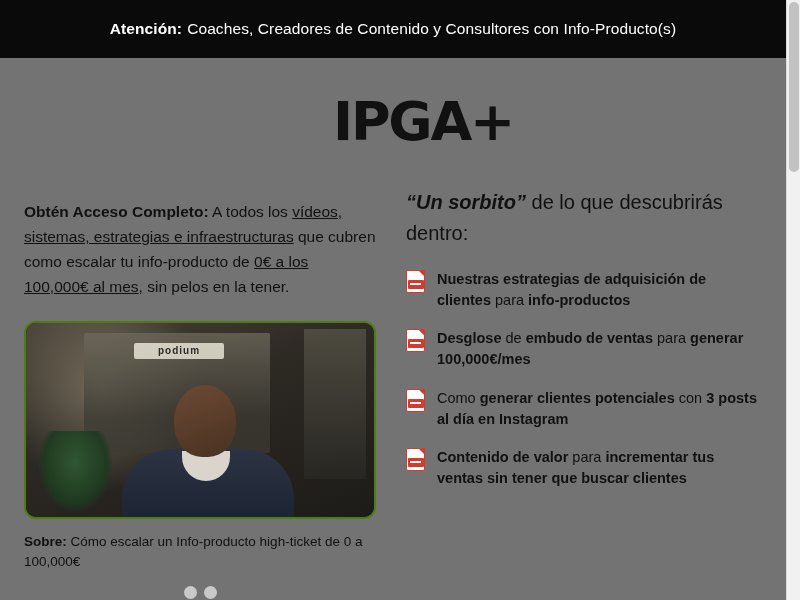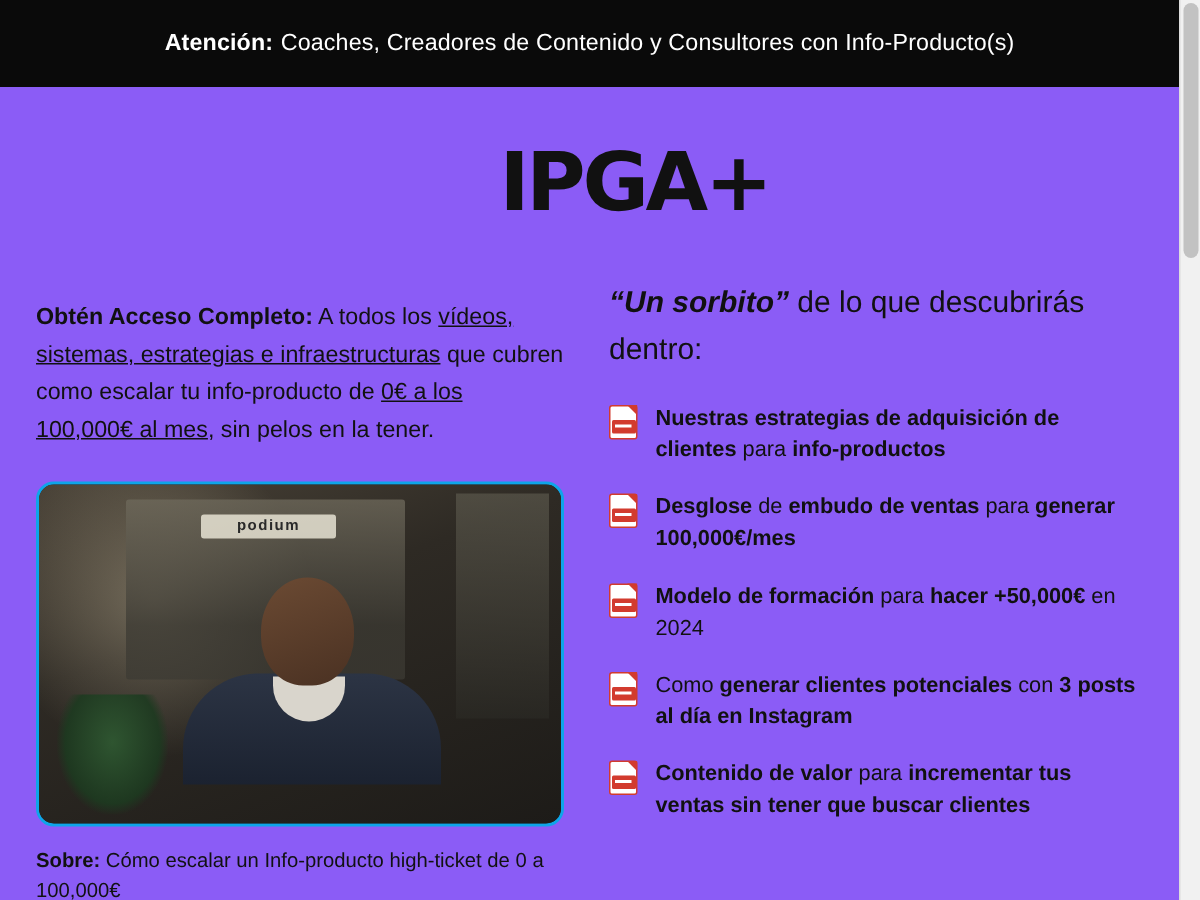--- a/index.html
+++ b/index.html
@@ -6,21 +6,21 @@
   html, body {
     margin: 0; padding: 0;
     width: 800px; height: 600px;
     overflow: hidden;
     background: #ffffff;
     font-family: "Liberation Sans", sans-serif;
   }
   #page {
     position: relative;
     width: 800px; height: 600px;
-    background: #8b5cf6;
+    background: #737373;
     overflow: hidden;
   }
 
   
   .topbar {
     width: 786px;
     height: 58px;
     background: #0a0a0a;
     color: #ffffff;
     display: flex;
@@ -63,23 +63,23 @@
     line-height: 1.62;
     color: #111111;
   }
   .lede b { font-weight: bold; }
   .lede u { text-decoration: underline; }
 
   
   .video-box {
     margin-top: 22px;
     width: 352px;
-    height: 230px;
+    height: 198px;
     border-radius: 12px;
-    border: 2px solid #0ea5e9;
+    border: 2px solid #4d7c0f;
     overflow: hidden;
     position: relative;
     background: #23211d;
   }
   .vid-bg {
     position: absolute; inset: 0;
     background:
       radial-gradient(circle at 22% 34%, rgba(255,238,200,0.30), rgba(0,0,0,0) 34%),
       linear-gradient(160deg, #4a4338 0%, #2e2a24 38%, #1d1b18 100%);
   }
@@ -303,28 +303,20 @@
               <span class="band"></span>
             </span>
             <div class="item-text"><b>Desglose</b><span> de </span><b>embudo de ventas</b><span> para </span><b>generar 100,000€/mes</b></div>
           </div>
           <div class="item">
             <span class="pdf-icon">
               <span class="sheet"></span>
               <span class="fold"></span>
               <span class="band"></span>
             </span>
-            <div class="item-text"><b>Modelo de formación</b><span> para </span><b>hacer +50,000€</b><span> en 2024</span></div>
-          </div>
-          <div class="item">
-            <span class="pdf-icon">
-              <span class="sheet"></span>
-              <span class="fold"></span>
-              <span class="band"></span>
-            </span>
             <div class="item-text"><span>Como </span><b>generar clientes potenciales</b><span> con </span><b>3 posts al día en Instagram</b></div>
           </div>
           <div class="item">
             <span class="pdf-icon">
               <span class="sheet"></span>
               <span class="fold"></span>
               <span class="band"></span>
             </span>
             <div class="item-text"><b>Contenido de valor</b><span> para </span><b>incrementar tus ventas sin tener que buscar clientes</b></div>
           </div>

